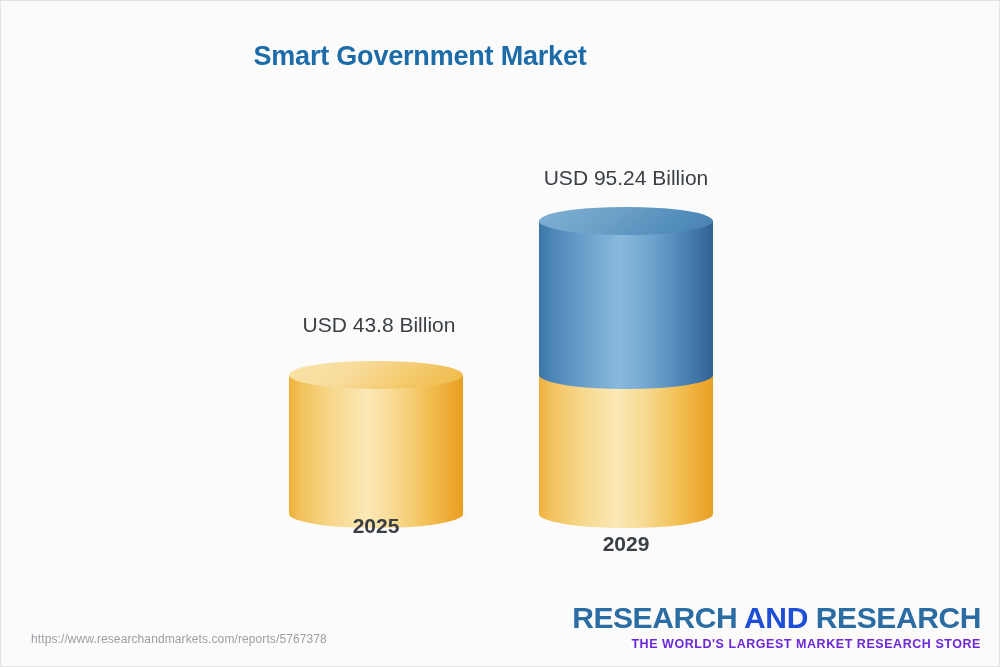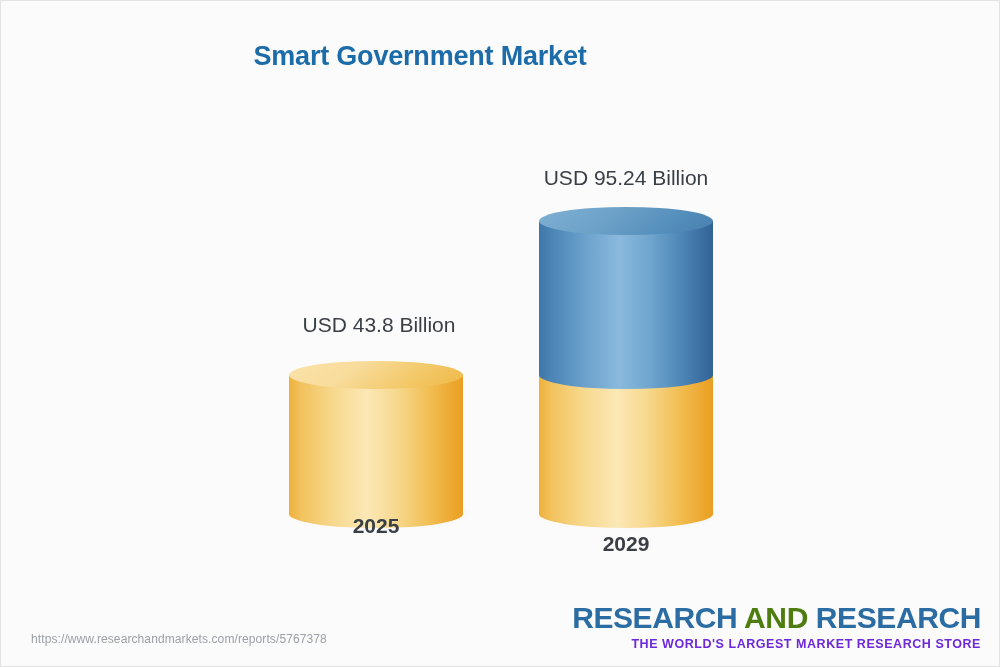--- a/index.html
+++ b/index.html
@@ -202,21 +202,21 @@
     text-align: right;
     line-height: 1;
   }
   #brand-wordmark {
     font-size: 30px;
     font-weight: bold;
     letter-spacing: -0.4px;
     white-space: nowrap;
   }
   .brand-blue { color: #2b6ca3; }
-  .brand-gold { color: #4d7c0f; }
+  .brand-gold { color: #1d4ed8; }
   #brand-tagline {
     margin-top: 5px;
     font-size: 12.5px;
     font-weight: bold;
     color: #6d28d9;
     letter-spacing: 0.55px;
     white-space: nowrap;
   }
 </style>
 </head>

